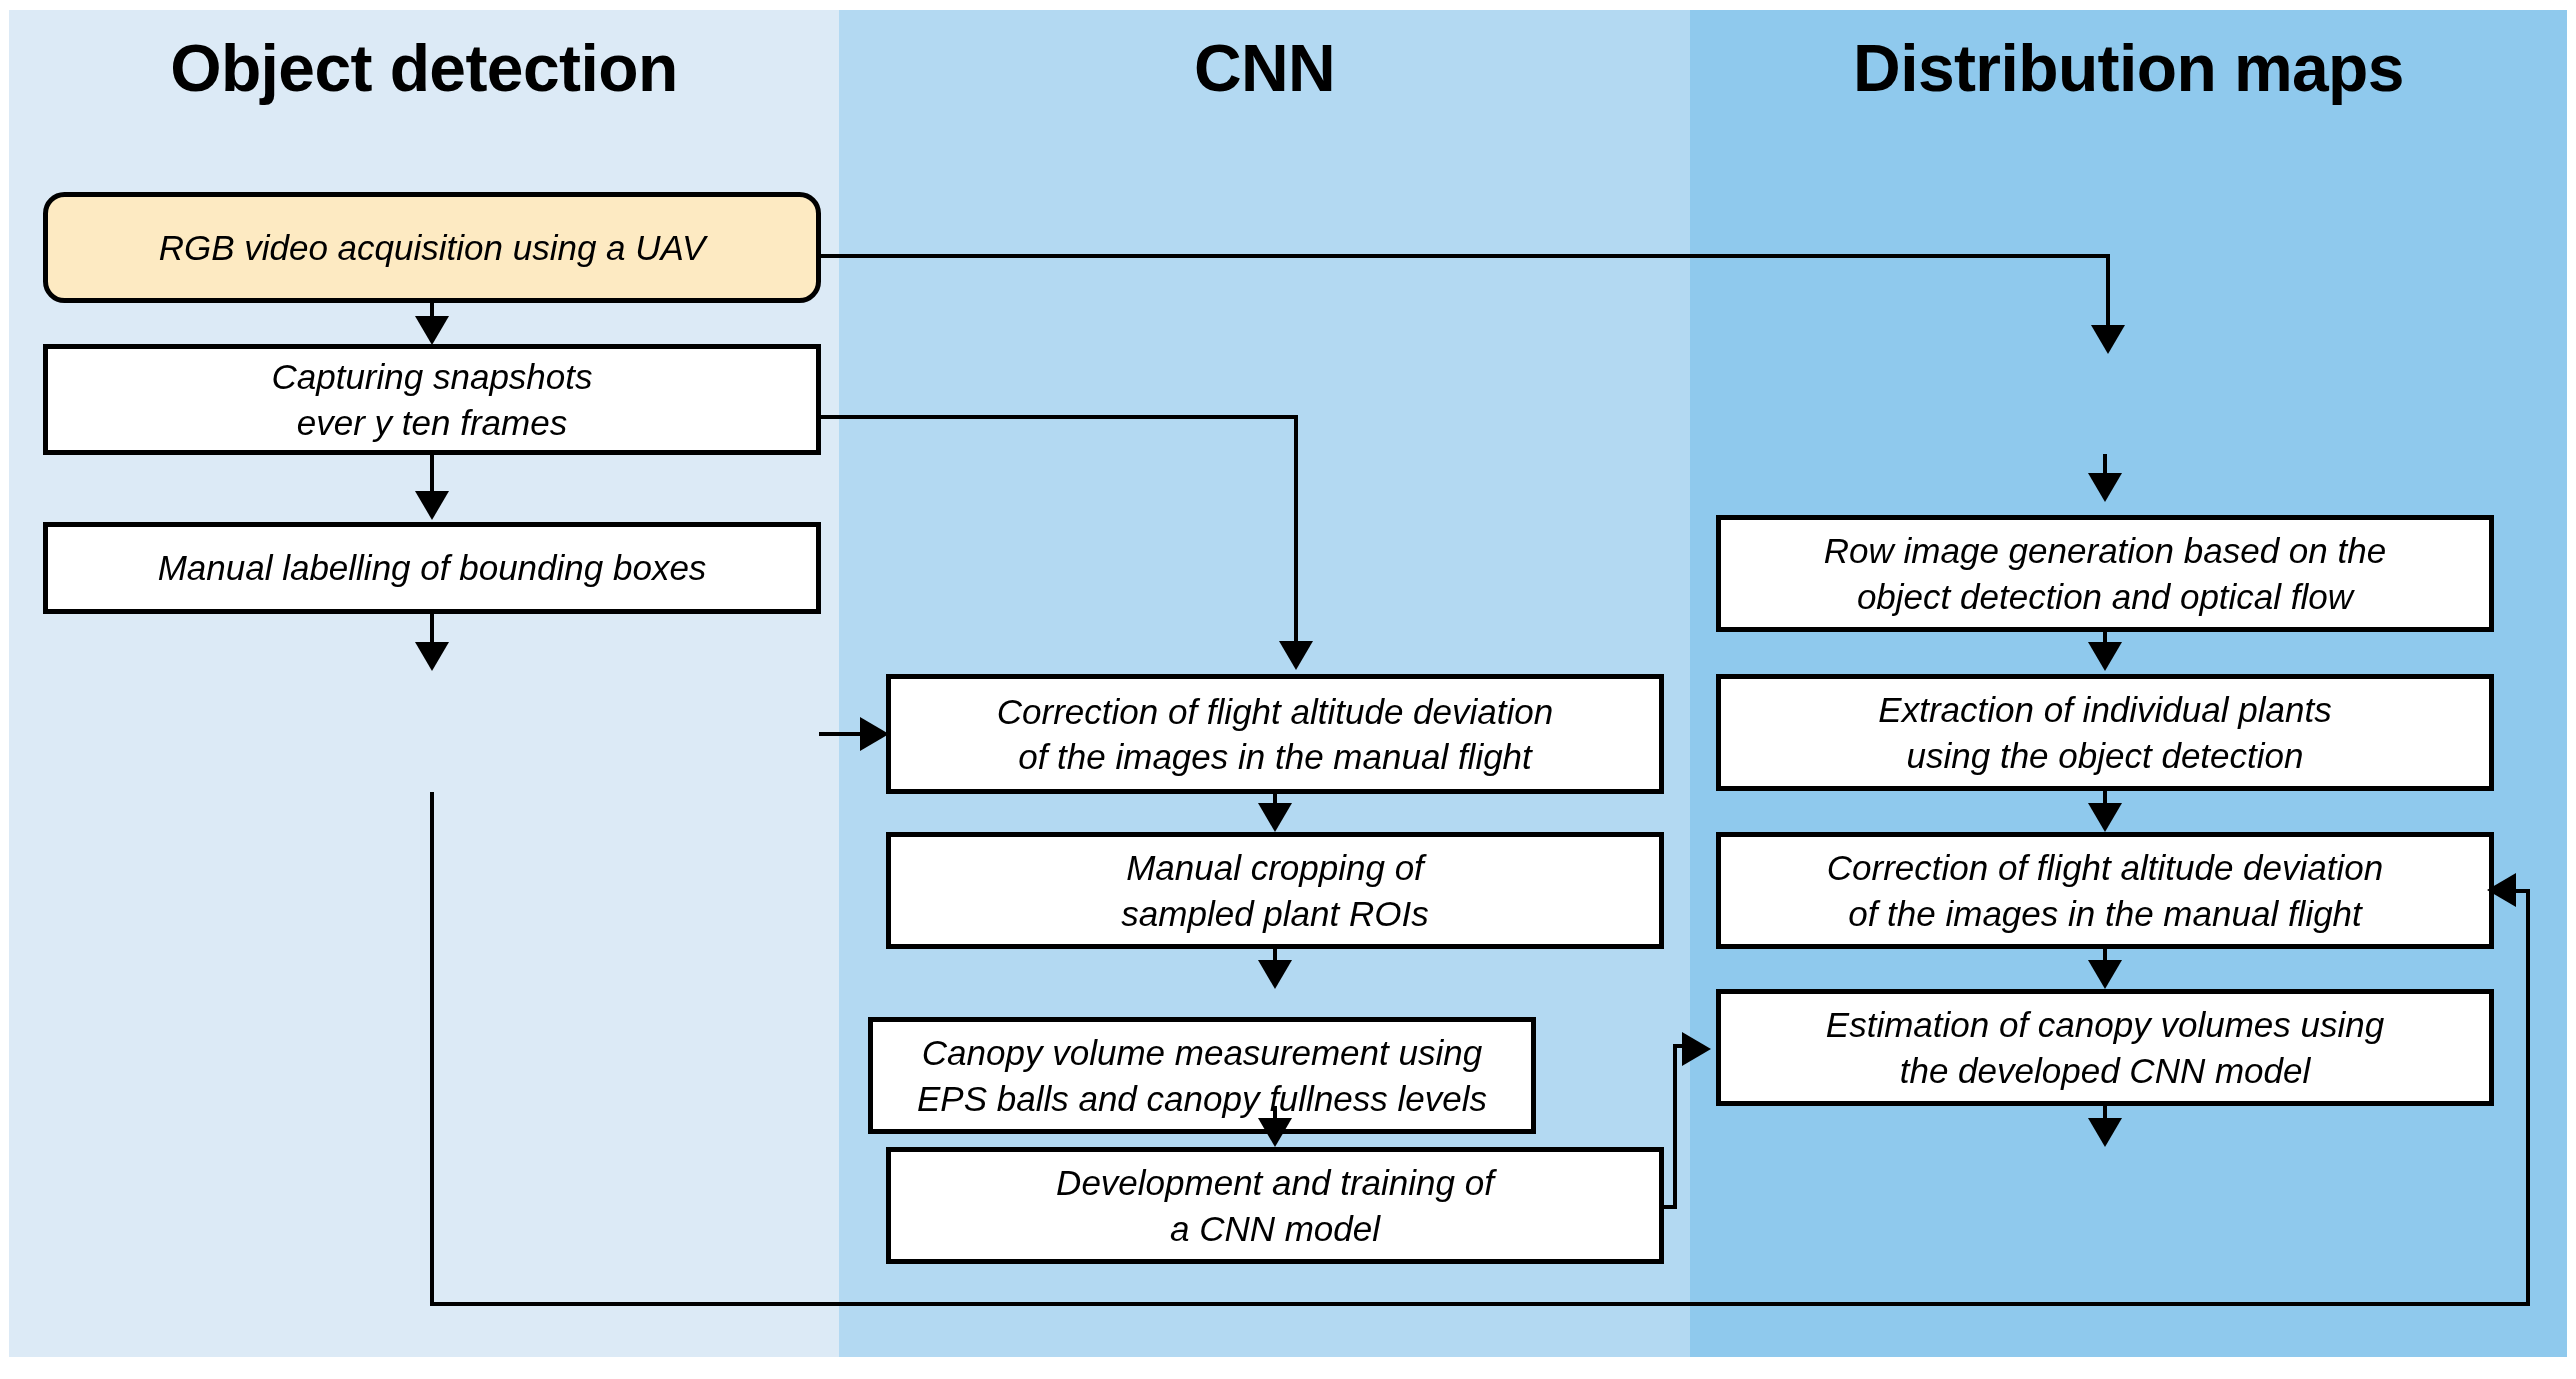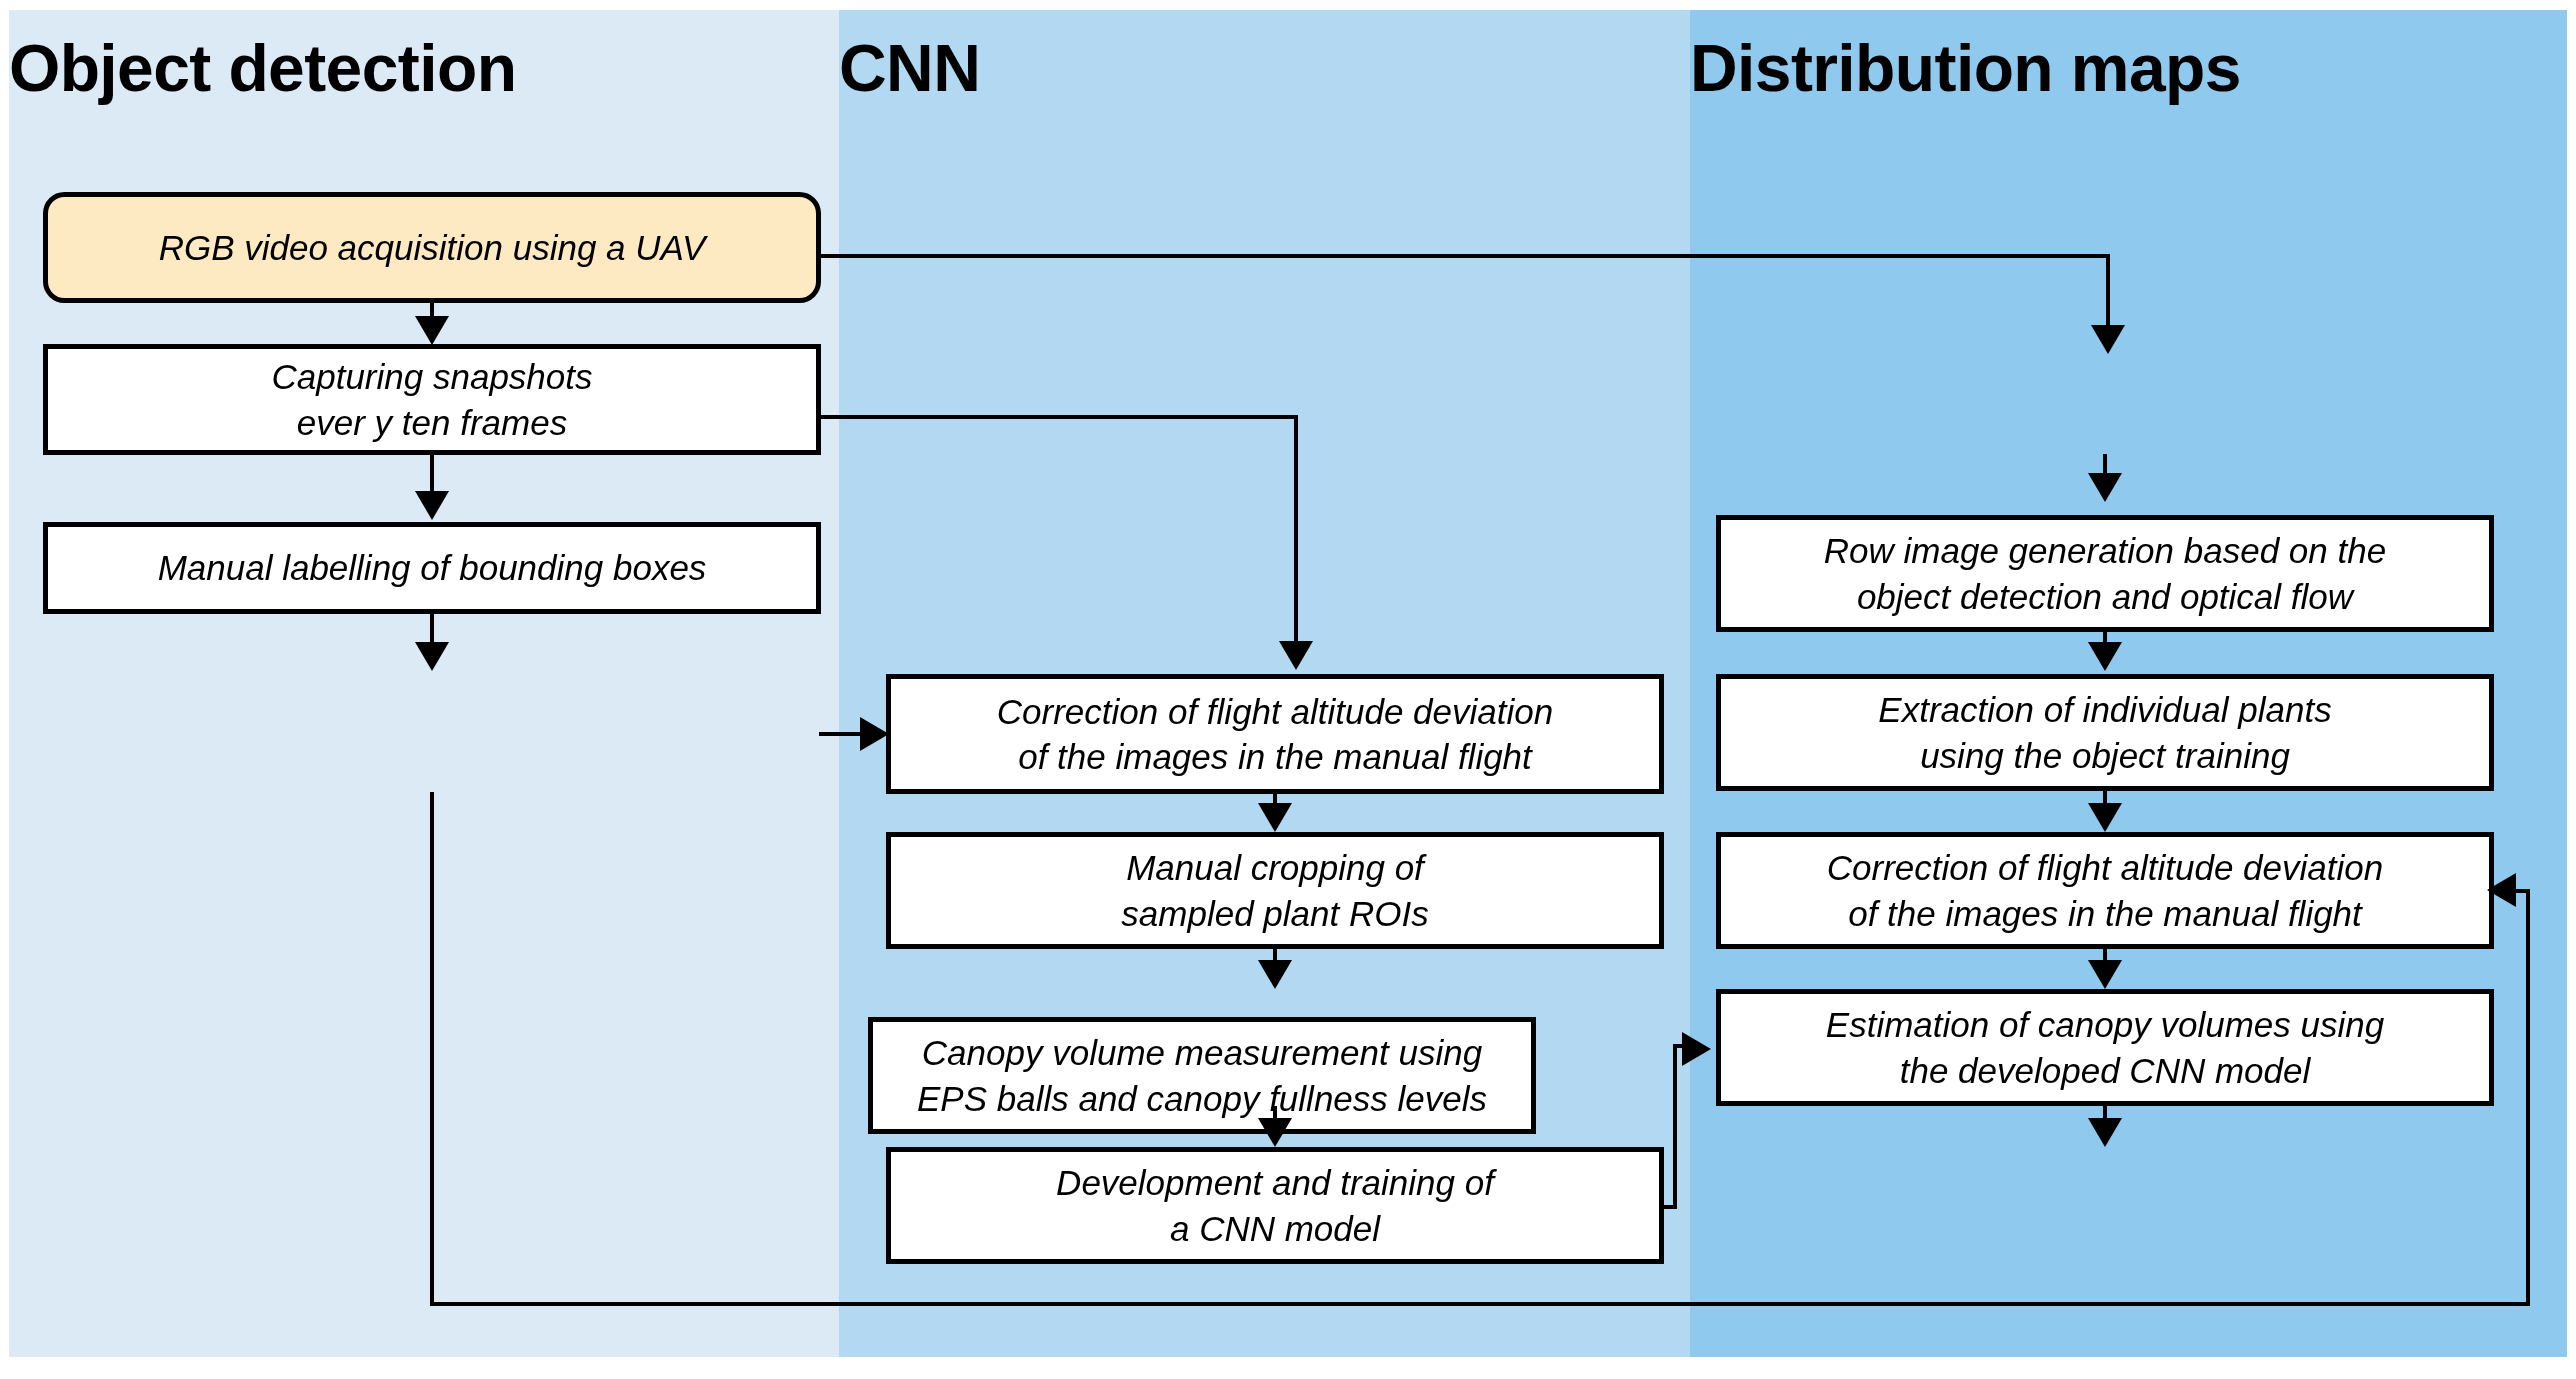--- a/index.html
+++ b/index.html
@@ -9,21 +9,21 @@
 
   
   .band{position:absolute;top:10px;height:1347px;}
   #band-1{left:8.9px;width:830px;background:#dceaf6;}
   #band-2{left:839px;width:851px;background:#b3d9f2;}
   #band-3{left:1690px;width:877px;background:#8fc9ed;}
 
   
   .col-title{
     position:absolute;top:24px;height:89px;line-height:89px;
-    font-weight:bold;font-size:66px;color:#000;
+    text-align:center;font-weight:bold;font-size:66px;color:#000;
     letter-spacing:-0.6px;white-space:nowrap;
   }
   #title-1{left:8.9px;width:830px;}
   #title-2{left:839px;width:851px;}
   #title-3{left:1690px;width:877px;}
 
   
   .node{
     position:absolute;box-sizing:border-box;
     background:#ffffff;border:5.7px solid #000000;
@@ -93,21 +93,21 @@
   </div>
 
 
   <div class="node" style="left:1716px;top:515px;width:778px;height:117px;">
     <span class="txt">Row image generation based on the
 object detection and optical flow</span>
   </div>
 
   <div class="node" style="left:1716px;top:674px;width:778px;height:117px;">
     <span class="txt">Extraction of individual plants
-using the object training</span>
+using the object detection</span>
   </div>
 
   <div class="node" style="left:1716px;top:832px;width:778px;height:117px;">
     <span class="txt">Correction of flight altitude deviation
 of the images in the manual flight</span>
   </div>
 
   <div class="node" style="left:1716px;top:989px;width:778px;height:117px;">
     <span class="txt">Estimation of canopy volumes using
 the developed CNN model</span>

